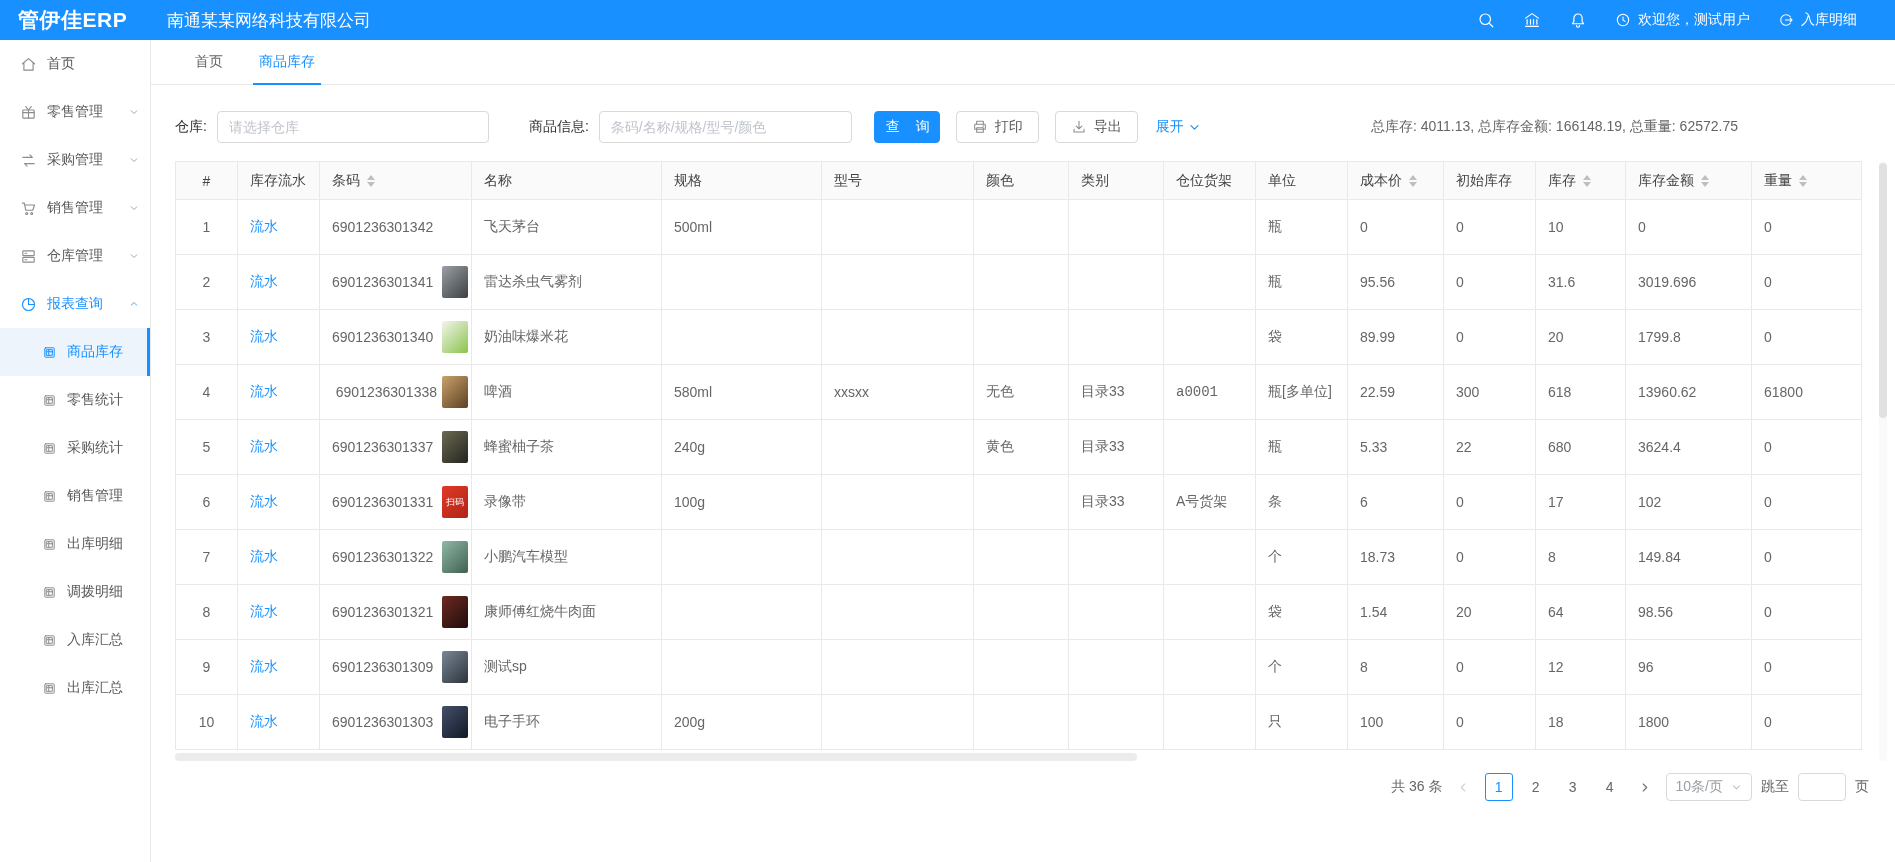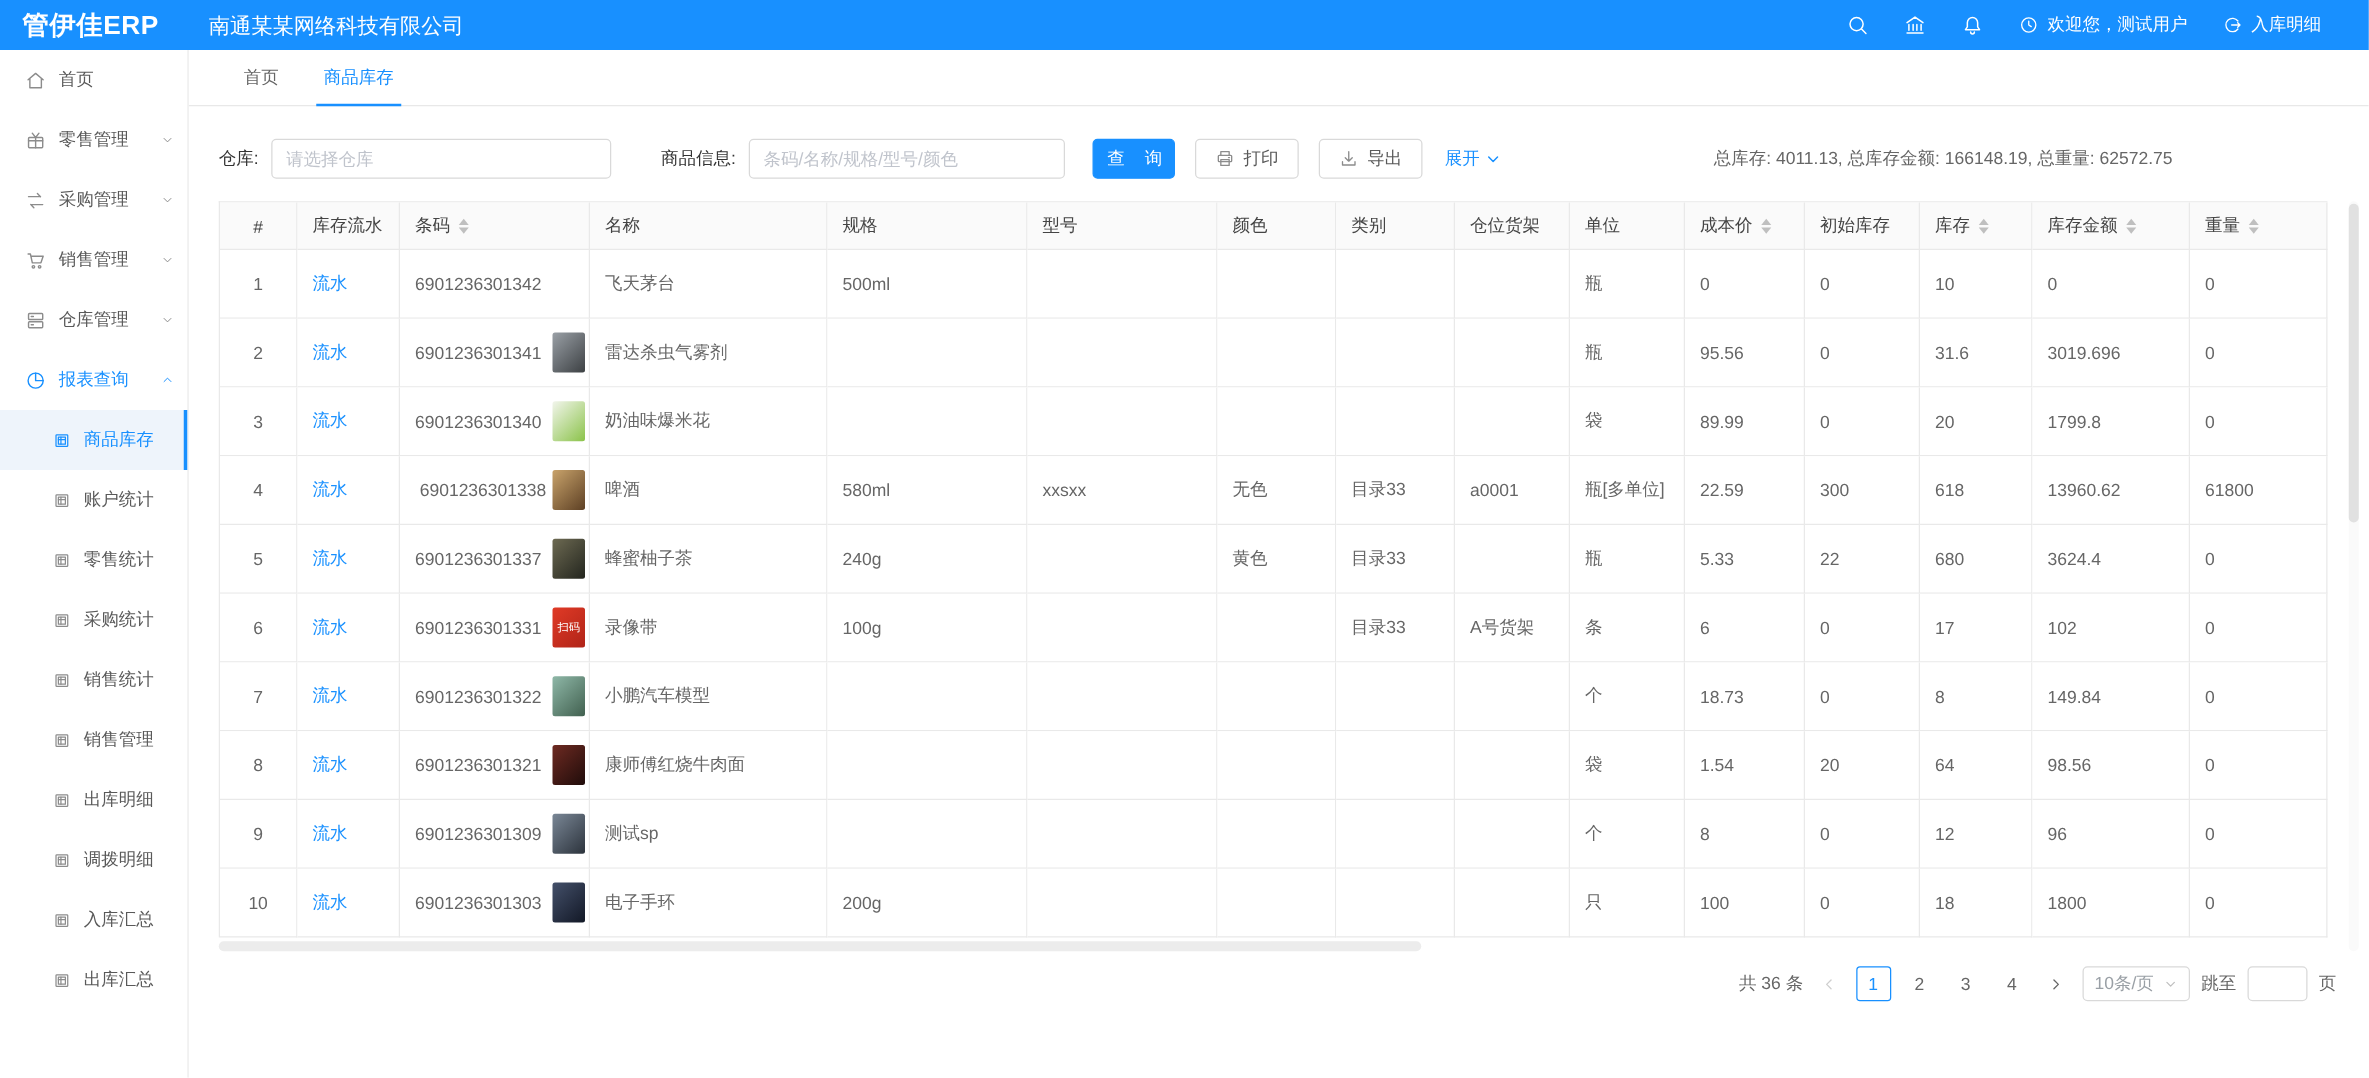--- a/index.html
+++ b/index.html
@@ -233,51 +233,31 @@
       <span class="lbl">商品库存</span>
     </div>
     <div class="side-item lvl2">
       <span class="icon">
         <svg width="15" height="15" viewBox="0 0 24 24" fill="none" stroke="currentColor" stroke-width="1.6" stroke-linecap="round" stroke-linejoin="round">
           <rect x="4.5" y="4.5" width="15" height="15" rx="1"></rect>
           <rect x="7.5" y="7.5" width="9" height="9"></rect>
           <path d="M7.5 10.8h9M10.8 7.5v9"></path>
         </svg>
       </span>
-      <span class="lbl">账户统计</span>
+      <span class="lbl">零售统计</span>
     </div>
     <div class="side-item lvl2">
       <span class="icon">
         <svg width="15" height="15" viewBox="0 0 24 24" fill="none" stroke="currentColor" stroke-width="1.6" stroke-linecap="round" stroke-linejoin="round">
           <rect x="4.5" y="4.5" width="15" height="15" rx="1"></rect>
           <rect x="7.5" y="7.5" width="9" height="9"></rect>
           <path d="M7.5 10.8h9M10.8 7.5v9"></path>
         </svg>
       </span>
-      <span class="lbl">零售统计</span>
-    </div>
-    <div class="side-item lvl2">
-      <span class="icon">
-        <svg width="15" height="15" viewBox="0 0 24 24" fill="none" stroke="currentColor" stroke-width="1.6" stroke-linecap="round" stroke-linejoin="round">
-          <rect x="4.5" y="4.5" width="15" height="15" rx="1"></rect>
-          <rect x="7.5" y="7.5" width="9" height="9"></rect>
-          <path d="M7.5 10.8h9M10.8 7.5v9"></path>
-        </svg>
-      </span>
       <span class="lbl">采购统计</span>
-    </div>
-    <div class="side-item lvl2">
-      <span class="icon">
-        <svg width="15" height="15" viewBox="0 0 24 24" fill="none" stroke="currentColor" stroke-width="1.6" stroke-linecap="round" stroke-linejoin="round">
-          <rect x="4.5" y="4.5" width="15" height="15" rx="1"></rect>
-          <rect x="7.5" y="7.5" width="9" height="9"></rect>
-          <path d="M7.5 10.8h9M10.8 7.5v9"></path>
-        </svg>
-      </span>
-      <span class="lbl">销售统计</span>
     </div>
     <div class="side-item lvl2">
       <span class="icon">
         <svg width="15" height="15" viewBox="0 0 24 24" fill="none" stroke="currentColor" stroke-width="1.6" stroke-linecap="round" stroke-linejoin="round">
           <rect x="4.5" y="4.5" width="15" height="15" rx="1"></rect>
           <rect x="7.5" y="7.5" width="9" height="9"></rect>
           <path d="M7.5 10.8h9M10.8 7.5v9"></path>
         </svg>
       </span>
       <span class="lbl">销售管理</span>
@@ -517,21 +497,21 @@
               </div>
               <div class="td cell-barcode" style="width: 152px; justify-content: flex-end;">
                 <span>6901236301338</span>
                 <span class="thumb" style="background: linear-gradient(135deg, rgb(201, 163, 107), rgb(93, 64, 36));"></span>
               </div>
               <div class="td" style="width: 190px;">啤酒</div>
               <div class="td" style="width: 160px;">580ml</div>
               <div class="td" style="width: 152px;">xxsxx</div>
               <div class="td" style="width: 95px;">无色</div>
               <div class="td" style="width: 95px;">目录33</div>
-              <div class="td" style="width: 92px;">a0001</div>
+              <div class="td" style="width: 92px; font-family: Liberation Mono, monospace;">a0001</div>
               <div class="td" style="width: 92px;">瓶[多单位]</div>
               <div class="td" style="width: 96px;">22.59</div>
               <div class="td" style="width: 92px;">300</div>
               <div class="td" style="width: 90px;">618</div>
               <div class="td" style="width: 126px;">13960.62</div>
               <div class="td" style="width: 110px;">61800</div>
             </div>
             <div class="tr">
               <div class="td al-c" style="width: 62px;">5</div>
               <div class="td" style="width: 82px;">

